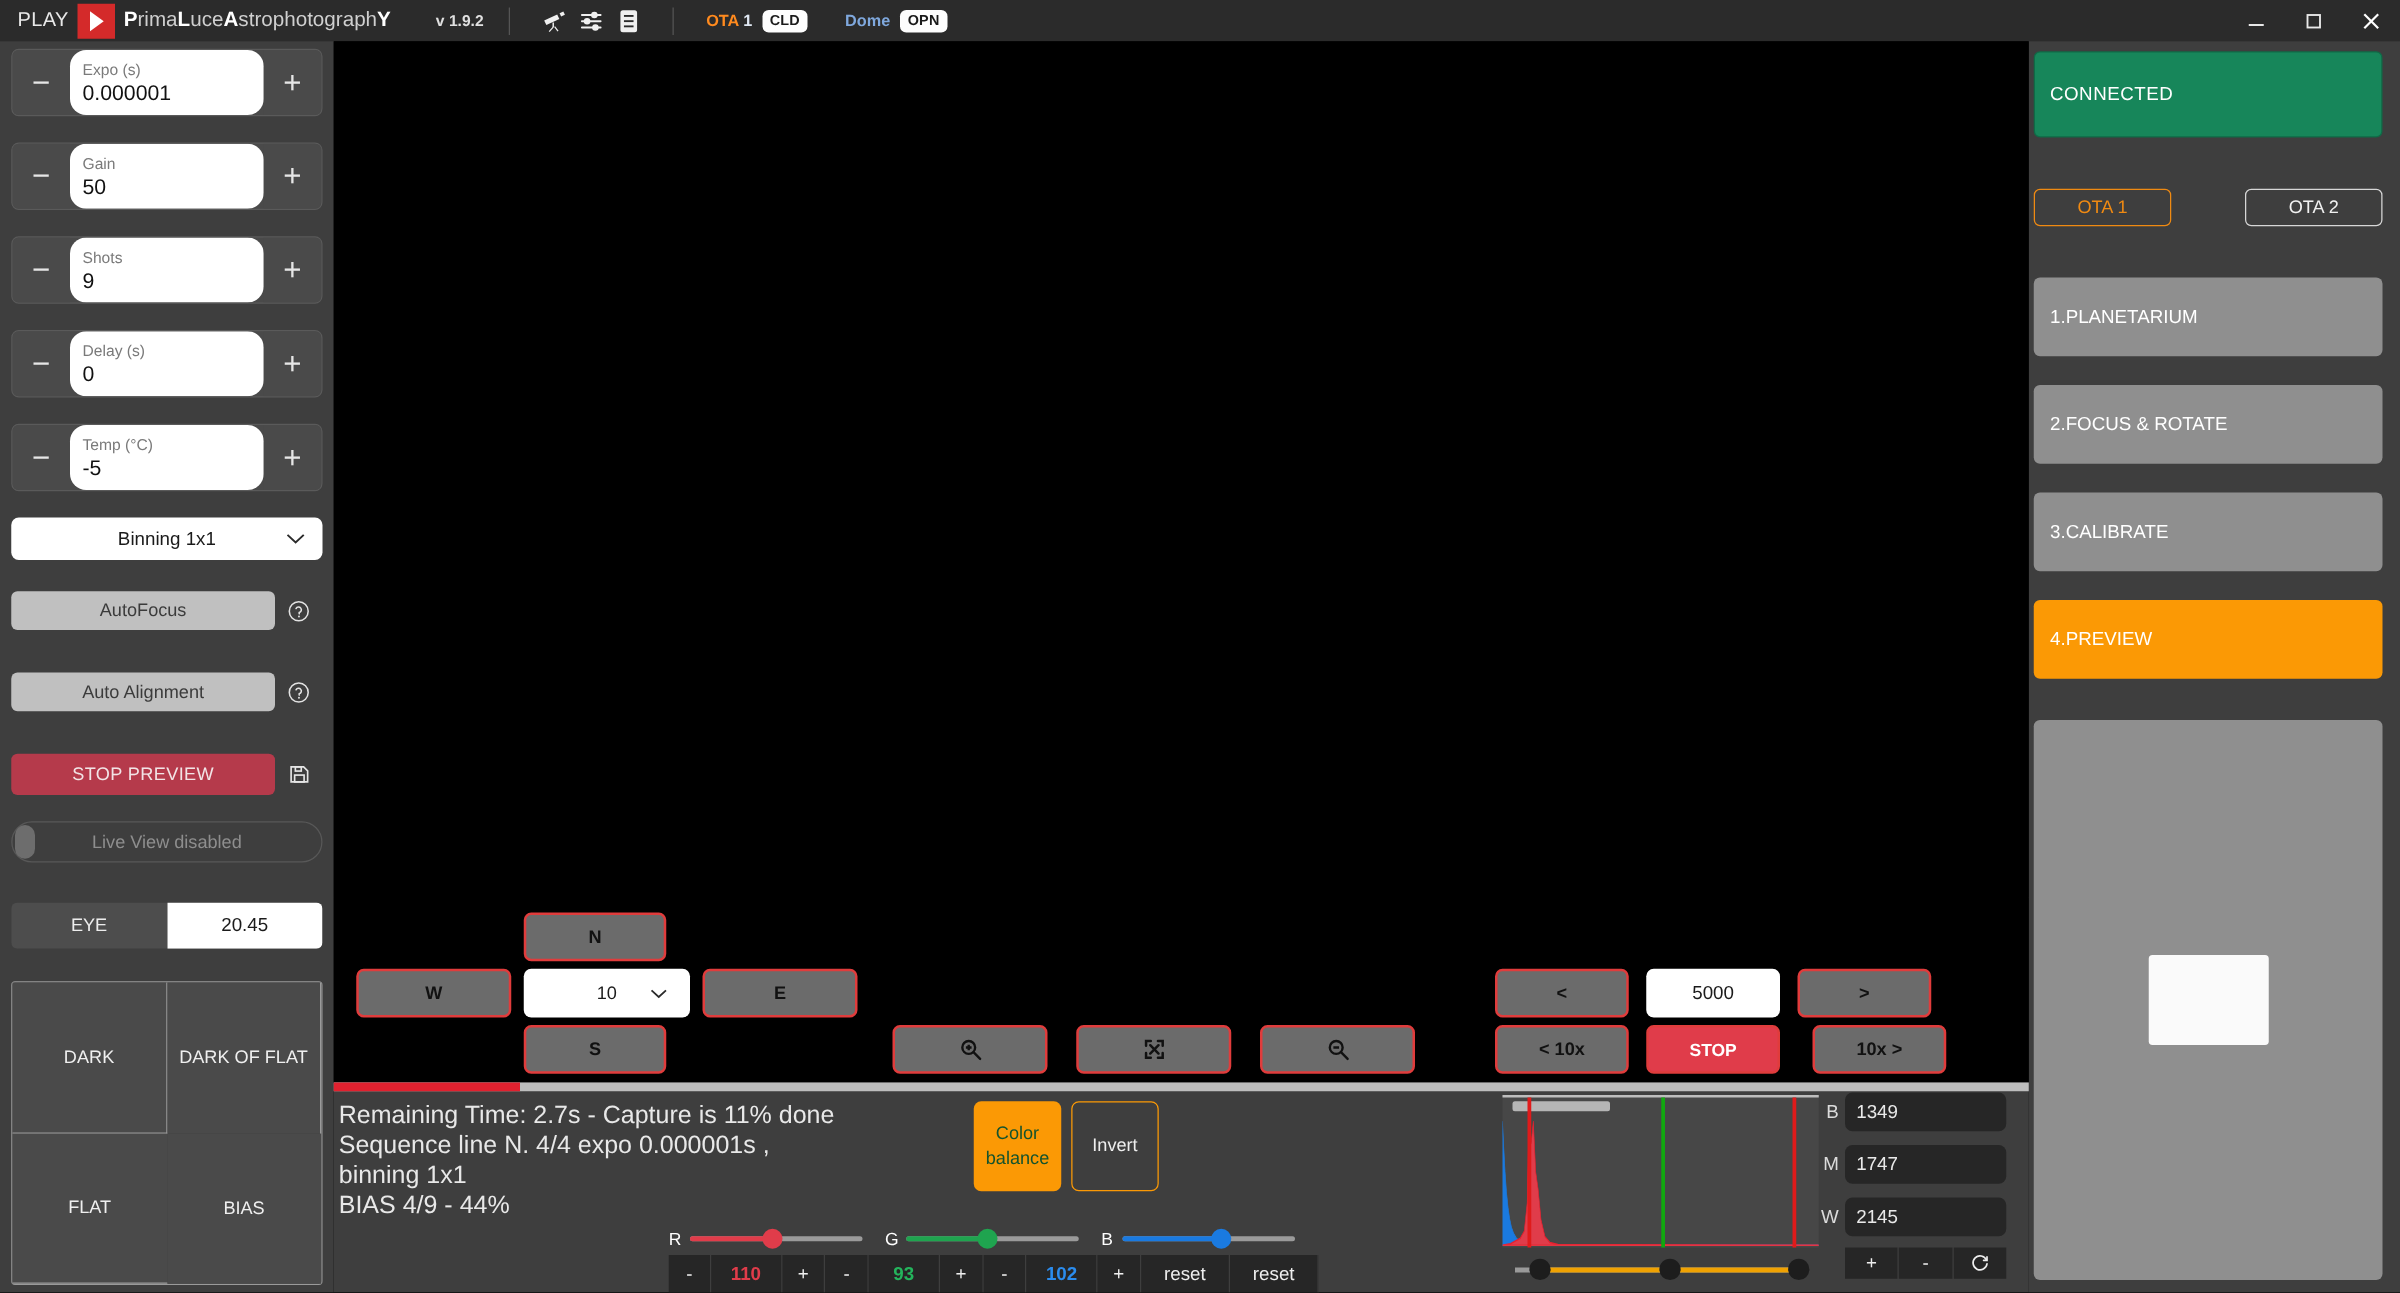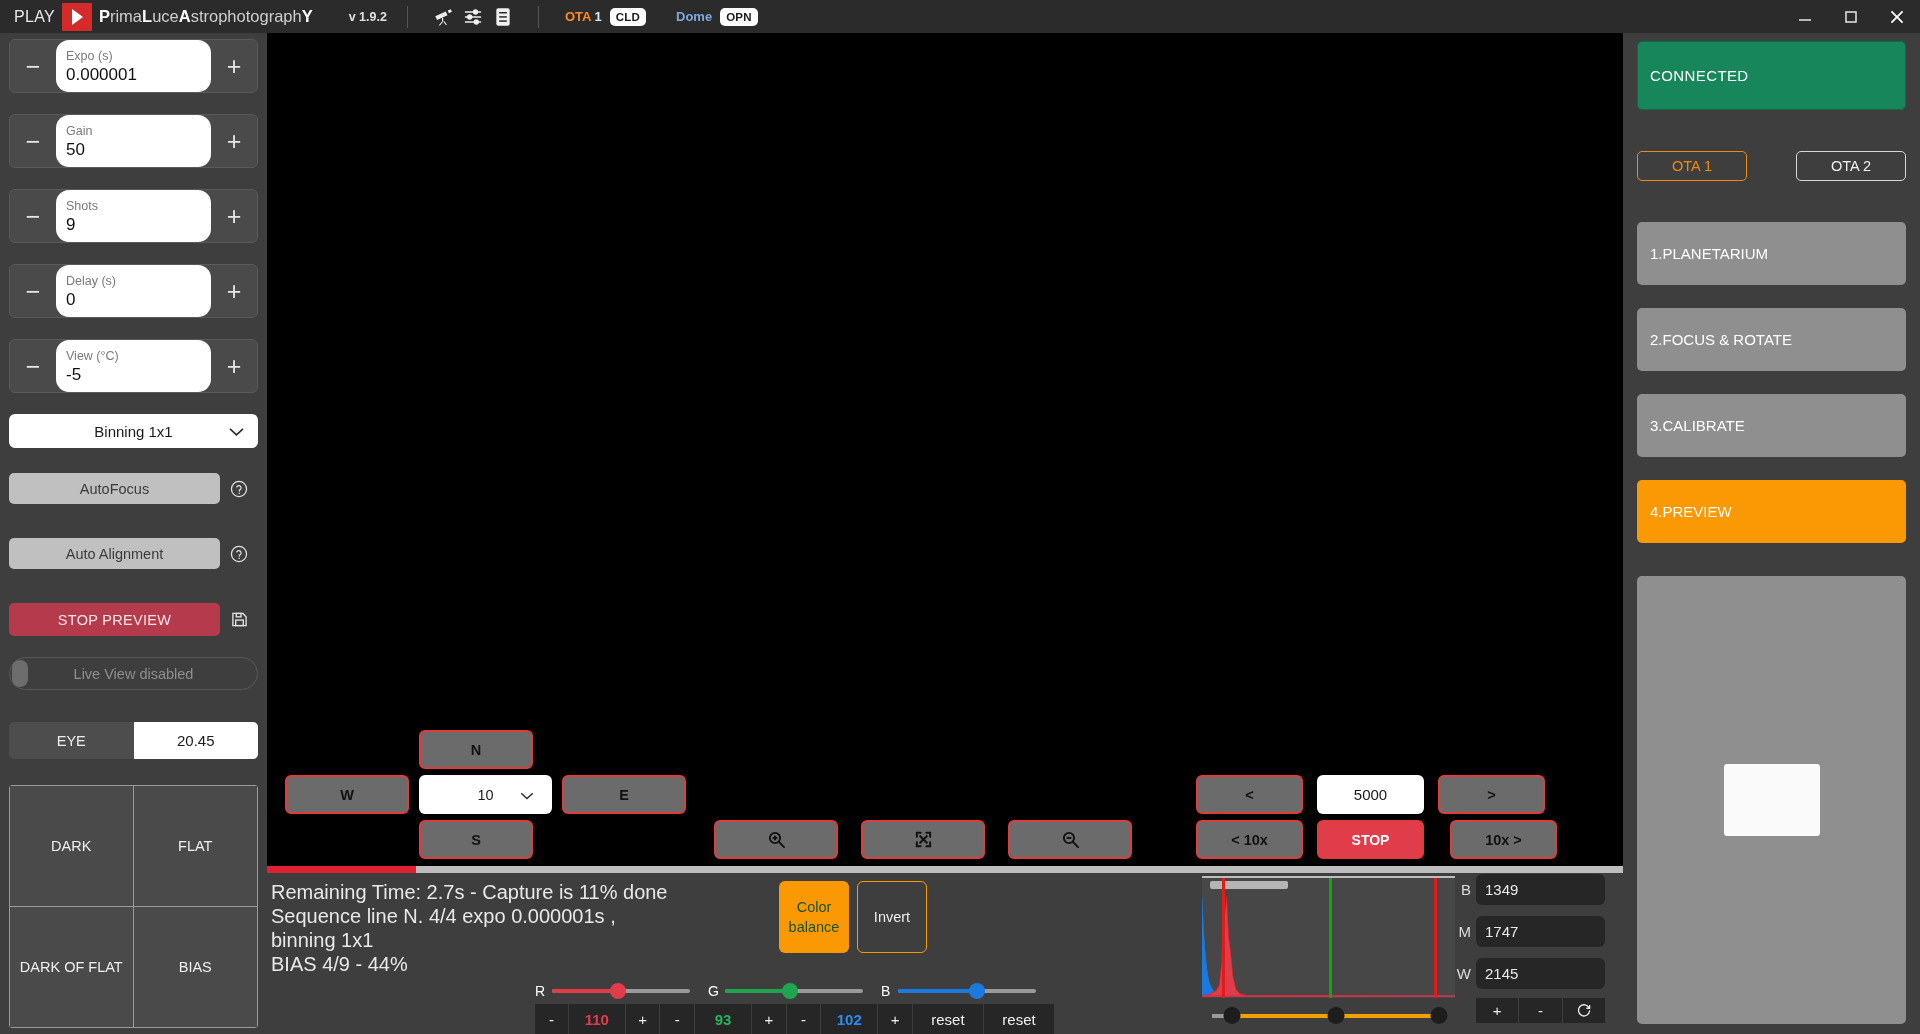--- a/index.html
+++ b/index.html
@@ -184,21 +184,21 @@
   .bmwrow { display: flex; align-items: center; height: 34px; margin-bottom: 8px; }
   .bmwlabel { width: 21px; color: #dbdbdb; font-size: 15px; text-align: right; padding-right: 5px; }
   .bmwfield {
     flex: 1; height: 31px; background: #262626; border-radius: 6px; color: #e9e9e9;
     display: flex; align-items: center; padding-left: 9px; font-size: 15px; margin-right: 18px;
   }
   .bmwbtns { display: flex; gap: 1px; margin-left: 21px; margin-right: 18px; }
   .bmwb { flex: 1; height: 25px; background: #262626; color: #eee; display: flex; align-items: center; justify-content: center; font-size: 15px; cursor: pointer; }
 
   
-  .right { width: 297px; flex: 0 0 297px; background: #3e3e3e; padding: 8px 14px 10px 14px; display: flex; flex-direction: column; }
+  .right { width: 297px; flex: 0 0 297px; background: #3e3e3e; padding: 8px 14px 10px 4px; display: flex; flex-direction: column; }
   .connected {
     height: 69px; background: #17865a; border: 1px solid #0f6b47; border-radius: 5px;
     color: #fff; font-size: 15px; display: flex; align-items: center; padding-left: 12px;
     letter-spacing: .4px; margin-bottom: 41px;
   }
   .otarow { display: flex; justify-content: space-between; margin-bottom: 41px; }
   .otabtn {
     width: 110px; height: 30px; border-radius: 5px; background: #3e3e3e;
     display: flex; align-items: center; justify-content: center; font-size: 14.5px; cursor: pointer;
   }
@@ -322,21 +322,21 @@
         <div class="st-field">
           <div class="st-label">Delay (s)</div>
           <div class="st-value">0</div>
         </div>
         <div class="st-btn">+</div>
       </div>
 
       <div class="stepper">
         <div class="st-btn">−</div>
         <div class="st-field">
-          <div class="st-label">View (°C)</div>
+          <div class="st-label">Temp (°C)</div>
           <div class="st-value">-5</div>
         </div>
         <div class="st-btn">+</div>
       </div>
 
       <div class="binning">
         <span>Binning 1x1</span>
         <span class="chev">
           <svg width="15" height="9" viewBox="0 0 15 9" fill="none" stroke="#2b2b2b" stroke-width="1.6">
               <path d="M1 1.4 7.5 7.4 14 1.4"></path>
@@ -382,22 +382,22 @@
         <span class="lv-text">Live View disabled</span>
       </div>
 
       <div class="eyerow">
         <div class="eye-l">EYE</div>
         <div class="eye-r">20.45</div>
       </div>
 
       <div class="calgrid">
         <div class="calcell b-r b-b">DARK</div>
+        <div class="calcell b-r">DARK OF FLAT</div>
         <div class="calcell b-b">FLAT</div>
-        <div class="calcell b-r">DARK OF FLAT</div>
         <div class="calcell">BIAS</div>
       </div>
     </div>
 
     <div class="center">
       <div class="preview"></div>
 
       <div class="padzone">
 
         <div class="mbtn" style="left:152px;top:12px;width:114px;height:39px;">N</div>

